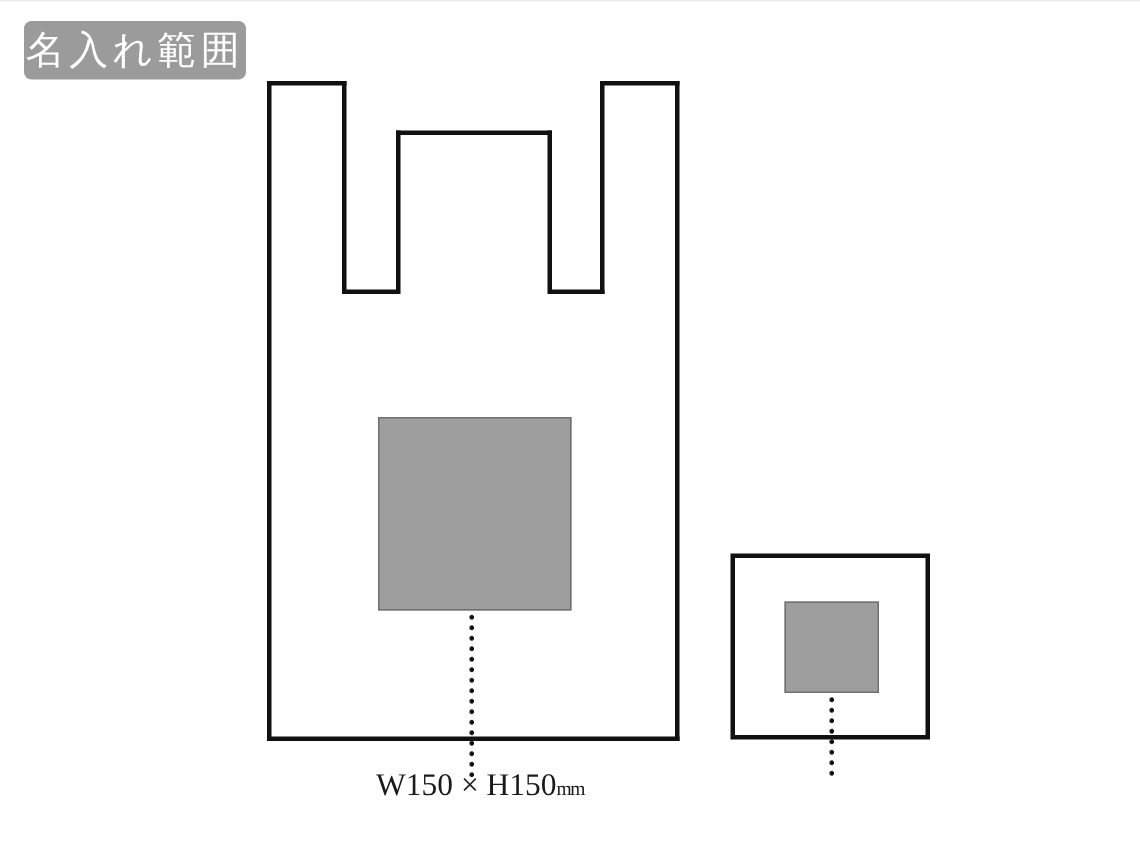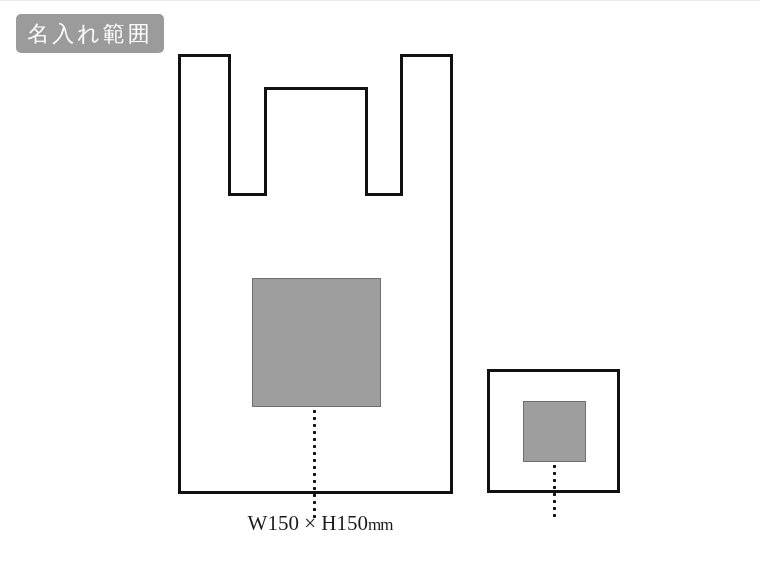--- a/index.html
+++ b/index.html
@@ -17,21 +17,21 @@
     overflow: hidden;
   }
   
   .badge {
     position: absolute;
     left: 16px; top: 13px;
     width: 148px; height: 39px;
     background: #9b9b9b;
     border-radius: 5px;
     color: #ffffff;
-    font-size: 22px;
+    font-size: 26px;
     line-height: 39px;
     text-align: center;
     letter-spacing: 3px;
     font-family: "Liberation Sans", sans-serif;
   }
   
   .stroke { background: #111111; position: absolute; }
   .bag-body {
     position: absolute;
     left: 178px; top: 53px;
@@ -89,21 +89,21 @@
     top: 510px;
     text-align: center;
     font-family: "Liberation Serif", serif;
     font-size: 21px;
     color: #1a1a1a;
     white-space: nowrap;
   }
   .dim-label.large { left: 220px; width: 200px; }
   .dim-label.small { left: 480px; width: 170px; }
   .dim-label .unit {
-    font-size: 17px;
+    font-size: 13px;
     letter-spacing: -1px;
   }
 </style>
 </head>
 <body>
 
 <div id="canvas">
 
   <div class="badge">名入れ範囲</div>
 

